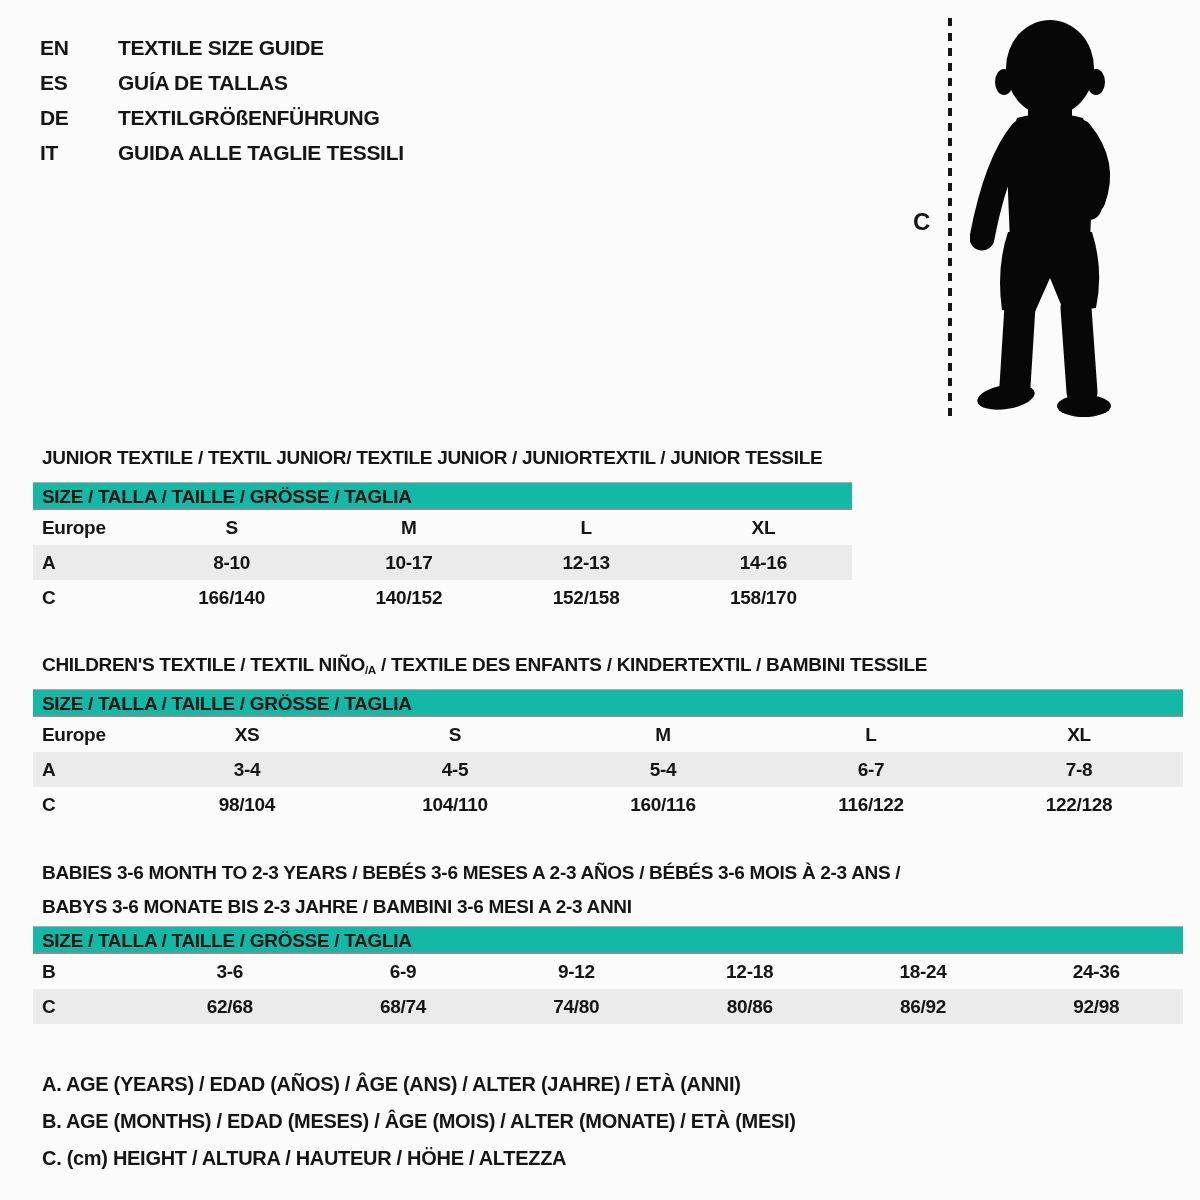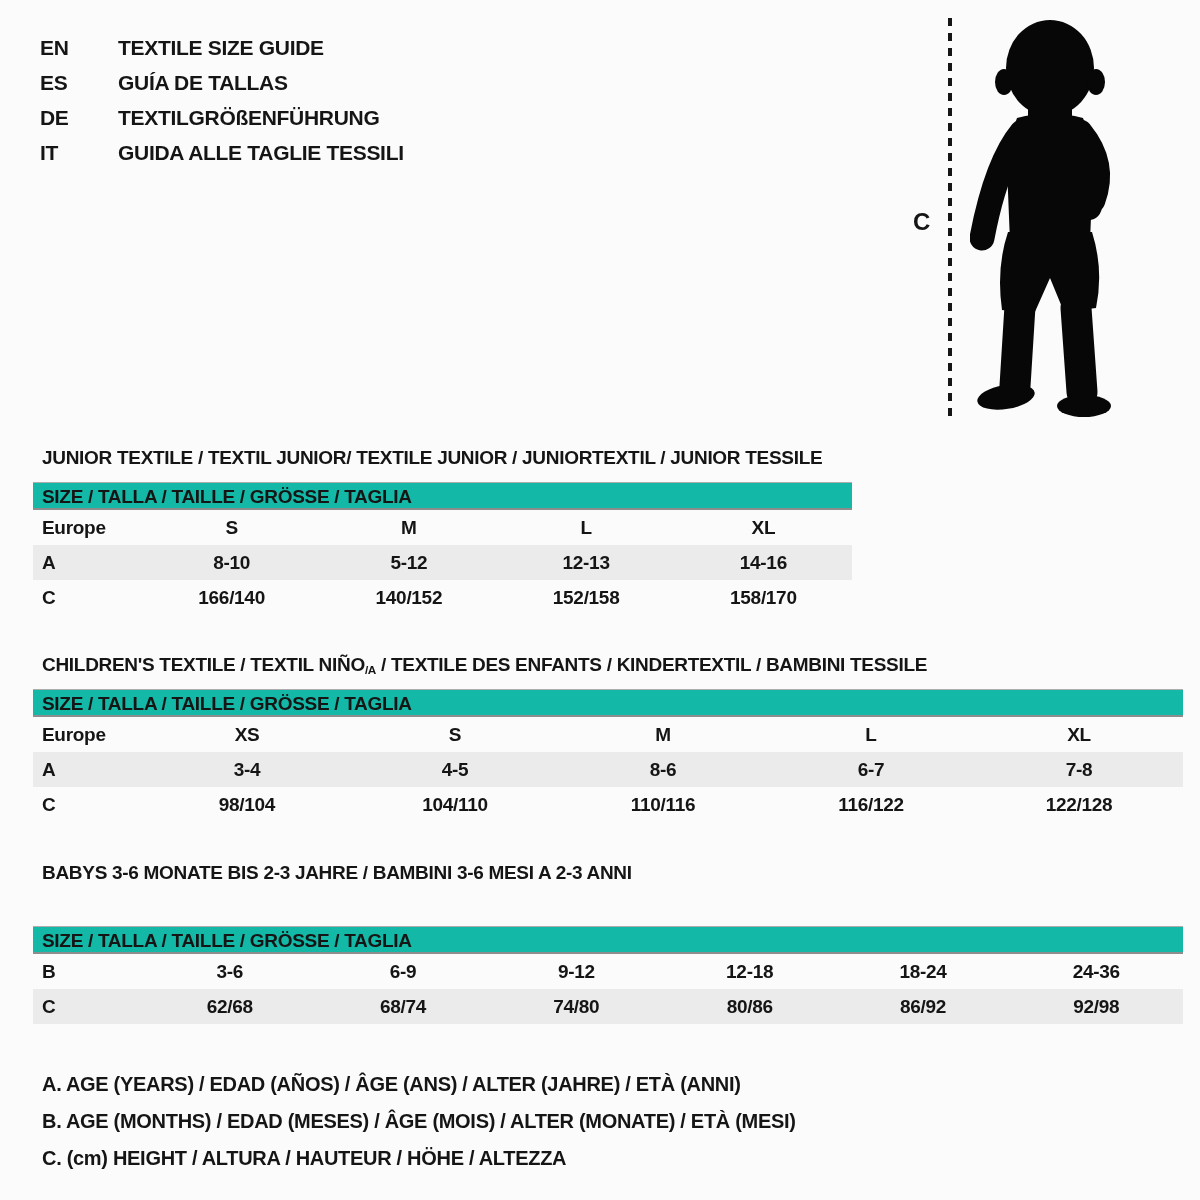--- a/index.html
+++ b/index.html
@@ -114,21 +114,21 @@
         <div class="trow">
           <div class="tlabel">Europe</div>
           <div class="tcell">S</div>
           <div class="tcell">M</div>
           <div class="tcell">L</div>
           <div class="tcell">XL</div>
         </div>
         <div class="trow shaded">
           <div class="tlabel">A</div>
           <div class="tcell">8-10</div>
-          <div class="tcell">5-12</div>
+          <div class="tcell">10-17</div>
           <div class="tcell">12-13</div>
           <div class="tcell">14-16</div>
         </div>
         <div class="trow">
           <div class="tlabel">C</div>
           <div class="tcell">166/140</div>
           <div class="tcell">140/152</div>
           <div class="tcell">152/158</div>
           <div class="tcell">158/170</div>
         </div>
@@ -144,36 +144,37 @@
           <div class="tcell">XS</div>
           <div class="tcell">S</div>
           <div class="tcell">M</div>
           <div class="tcell">L</div>
           <div class="tcell">XL</div>
         </div>
         <div class="trow shaded">
           <div class="tlabel">A</div>
           <div class="tcell">3-4</div>
           <div class="tcell">4-5</div>
-          <div class="tcell">8-6</div>
+          <div class="tcell">5-4</div>
           <div class="tcell">6-7</div>
           <div class="tcell">7-8</div>
         </div>
         <div class="trow">
           <div class="tlabel">C</div>
           <div class="tcell">98/104</div>
           <div class="tcell">104/110</div>
-          <div class="tcell">110/116</div>
+          <div class="tcell">160/116</div>
           <div class="tcell">116/122</div>
           <div class="tcell">122/128</div>
         </div>
       </div>
   </div>
 
   <h2 class="sec-title b two-line" style="top:840px;">
+    <span style="display:block;">BABIES 3-6 MONTH TO 2-3 YEARS / BEBÉS 3-6 MESES A 2-3 AÑOS / BÉBÉS 3-6 MOIS À 2-3 ANS /</span>
     <span style="display:block;">BABYS 3-6 MONATE BIS 2-3 JAHRE / BAMBINI 3-6 MESI A 2-3 ANNI</span>
   </h2>
   <div class="size-table t-wide" style="top:926px;">
     <div class="size-head b">SIZE / TALLA / TAILLE / GRÖSSE / TAGLIA</div>
     <div class="tbody b">
         <div class="trow">
           <div class="tlabel">B</div>
           <div class="tcell">3-6</div>
           <div class="tcell">6-9</div>
           <div class="tcell">9-12</div>

